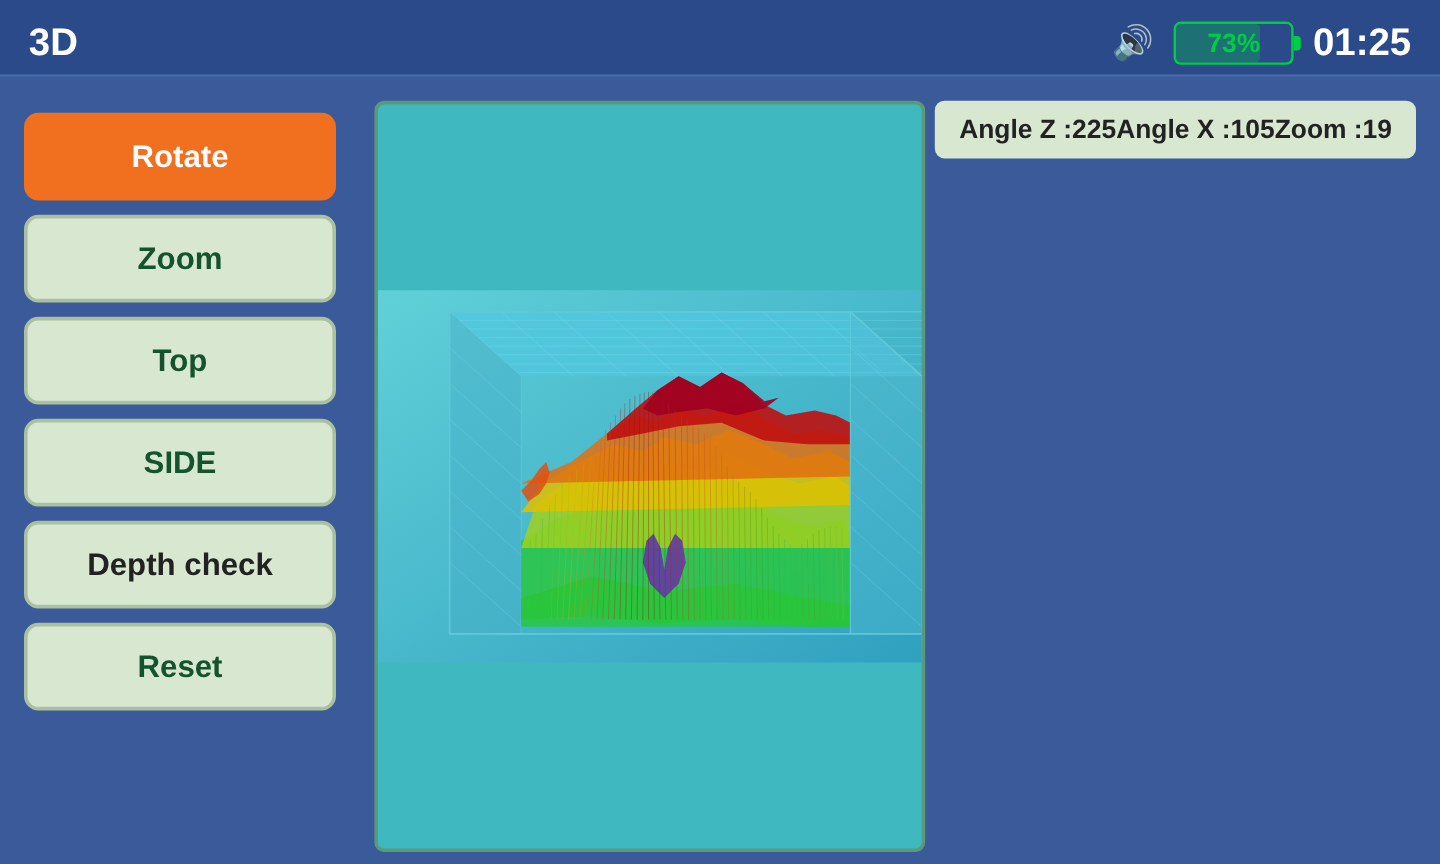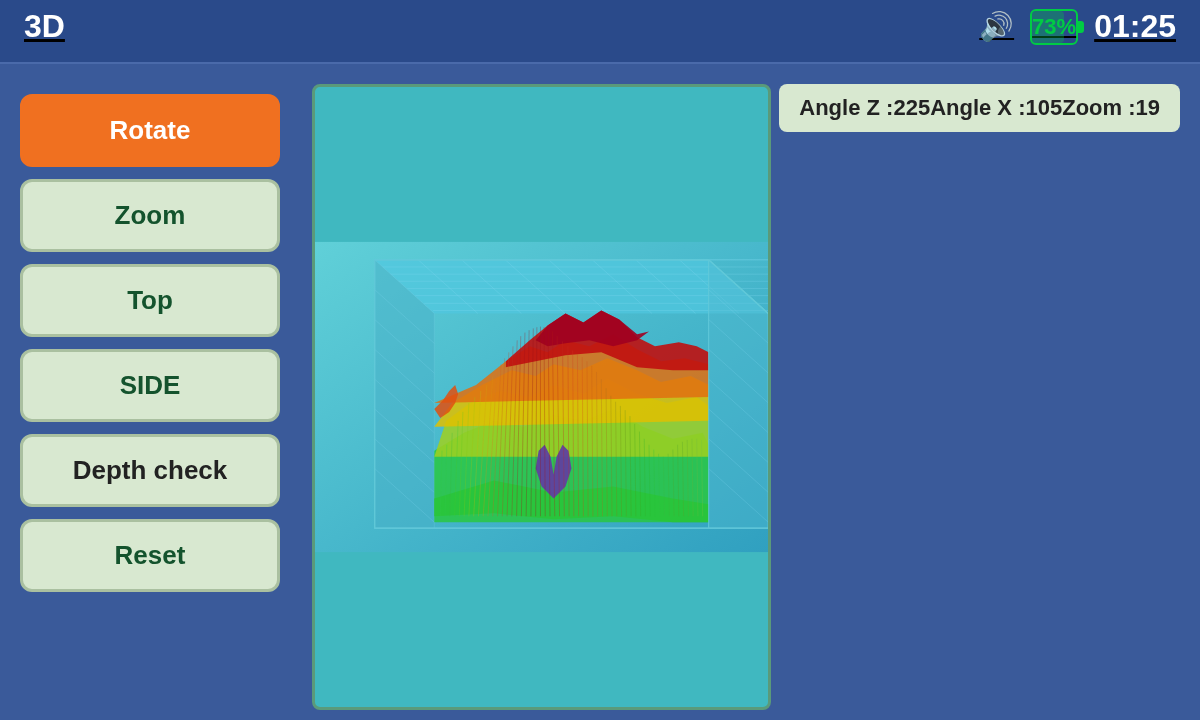--- a/index.html
+++ b/index.html
@@ -9,27 +9,26 @@
       height: 720px;
       background: #3a5a9a;
       font-family: Arial, sans-serif;
       overflow: hidden;
       position: relative;
     }
 
     
     .header {
       display: flex;
-      align-items: flex-start;
+      align-items: flex-end;
       justify-content: space-between;
       background: #2a4a8a;
       padding: 8px 24px;
       height: 64px;
       border-bottom: 2px solid #4a6aaa;
-      text-decoration: underline;
     }
 
     .header-title {
       color: white;
       font-size: 32px;
       font-weight: bold;
     }
 
     .header-right {
       display: flex;
@@ -41,21 +40,21 @@
       color: white;
       font-size: 28px;
     }
 
     .battery-container {
       display: flex;
       align-items: center;
       gap: 4px;
       border: 2px solid #00cc44;
       border-radius: 6px;
-      padding: 3px 0;
+      padding: 3px 26px;
       position: relative;
       background: transparent;
     }
 
     .battery-container::after {
       content: '';
       position: absolute;
       right: -8px;
       top: 50%;
       transform: translateY(-50%);

